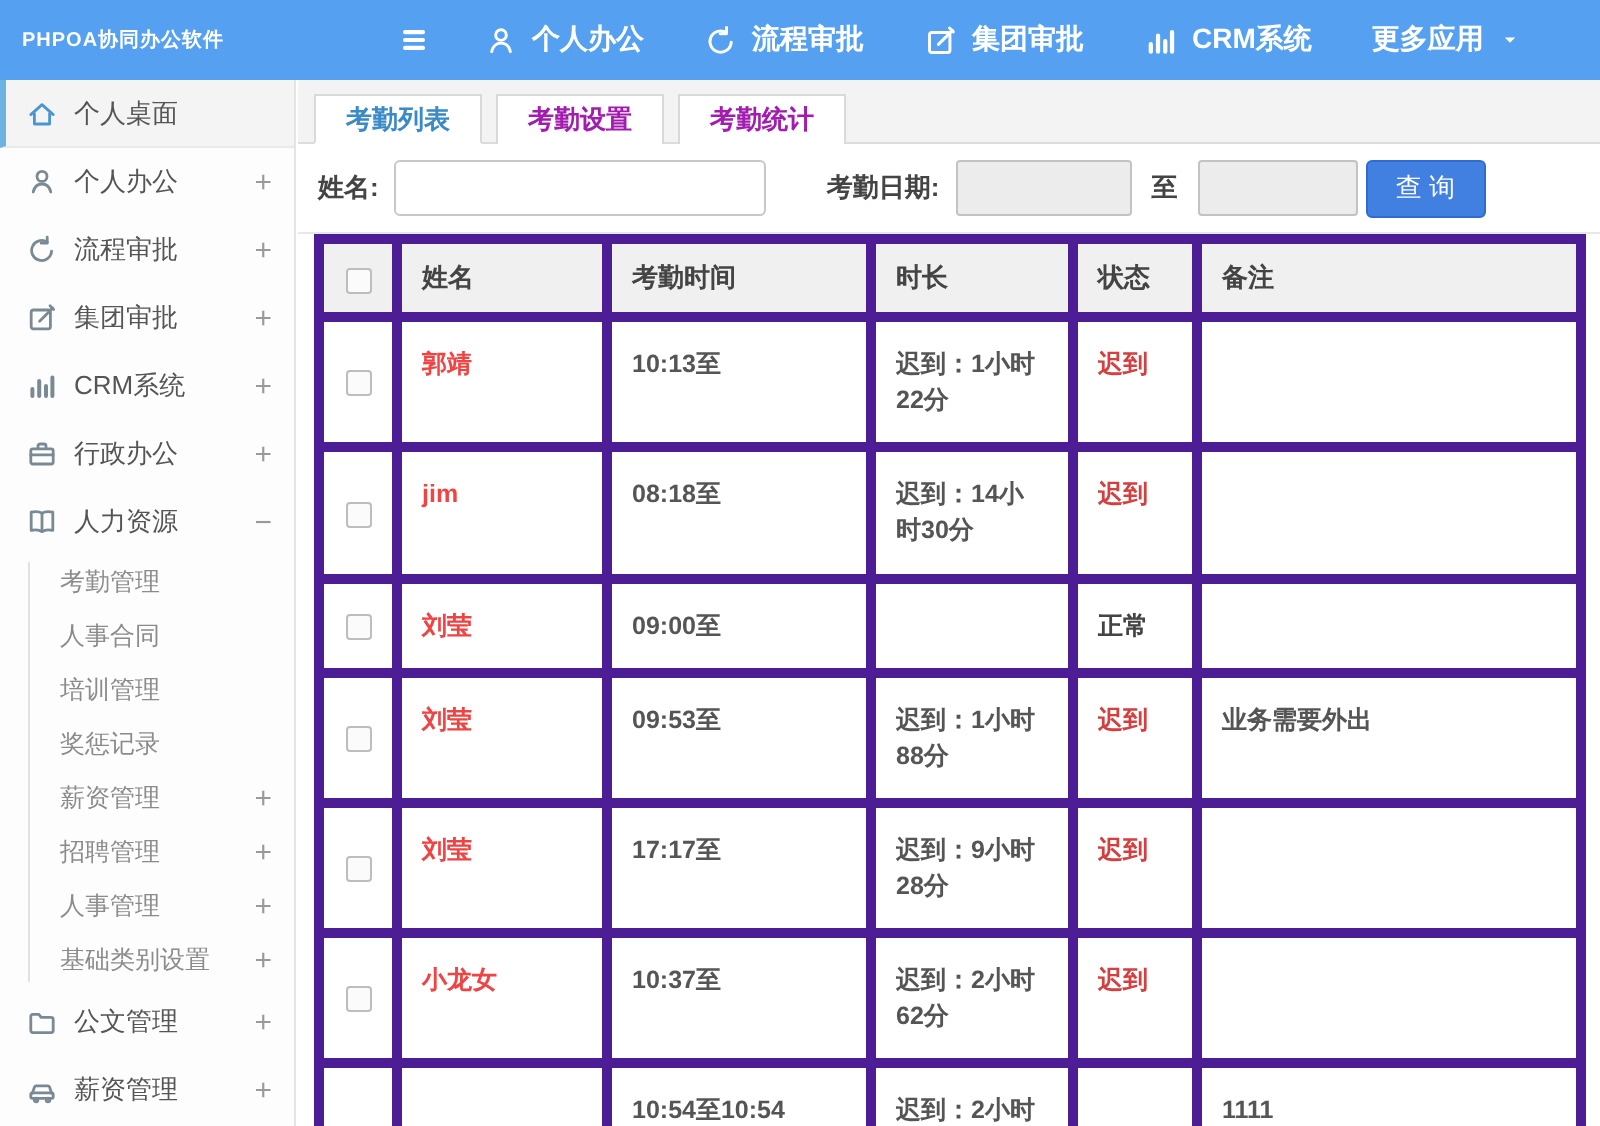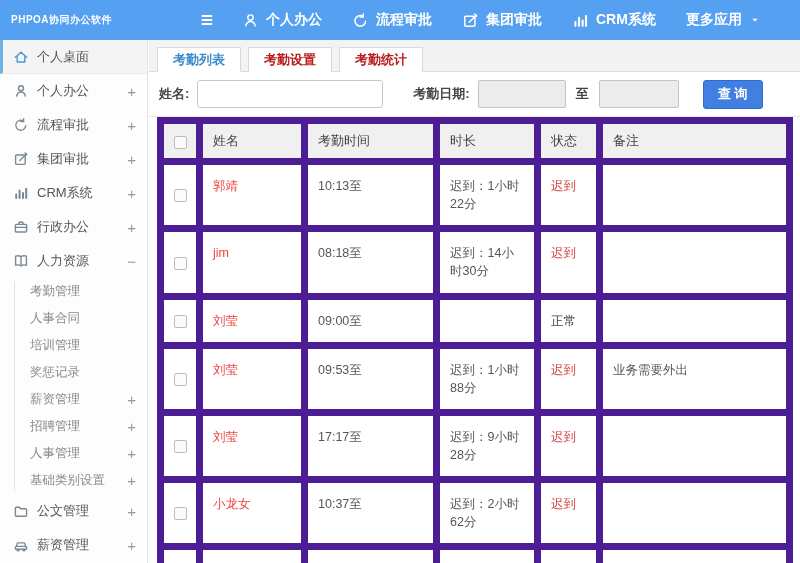--- a/index.html
+++ b/index.html
@@ -48,50 +48,50 @@
 
   
   .main { position:absolute; top:40px; left:149px; right:0; bottom:0; background:#fff; }
   .tabbar {
     height:32px; background:#f3f3f3; border-bottom:1px solid #dcdcdc;
     display:flex; align-items:flex-end; padding-left:8px;text-align:right;
   }
   .tab {
     height:25px; line-height:24px; padding:0 15px; margin-right:7px;
     background:#fff; border:1px solid #d9d9d9; border-bottom:none;
-    font-weight:bold; font-size:13px; color:#b91c1c; cursor:pointer; margin-bottom:-1px;
+    font-weight:bold; font-size:13px; color:#a21caf; cursor:pointer; margin-bottom:-1px;
   }
   .tab.active { color:#3a8ac8; border-bottom:1px solid #fff; }
 
   .filter-row {
     height:45px; display:flex; align-items:center; padding-left:10px;
     border-bottom:1px solid #e8e8e8; background:#fff;
   }
   .flabel { font-weight:bold; color:#444; margin-right:8px; white-space:nowrap; }
   .name-input {
     width:186px; height:28px; border:1px solid #c8c8c8; border-radius:3px;
     padding:0 6px; font-size:13px; background:#fff; outline:none;
   }
   .date-input {
     width:88px; height:28px; border:1px solid #c3c3c3; border-radius:2px;
     background:#ececec; padding:0 6px; font-size:13px; outline:none;
   }
   .to-label { margin:0 10px; color:#444; font-weight:bold; }
   .search-btn {
-    margin-left:24px; width:60px; height:29px; background:#417fe0; color:#fff;
-    border:1px solid #2f6bd0; border-radius:3px; font-weight:bold; font-size:13px; cursor:pointer;
+    margin-left:4px; width:60px; height:29px; background:#417fe0; color:#fff;
+    border:1px solid #2f6bd0; border-radius:3px; font-weight:normal; font-size:13px; cursor:pointer;
   }
 
   .actions { padding:10px 0 9px 8px; display:flex; }
   .btn { border:none; border-radius:3px; color:#fff; font-weight:bold; font-size:13px; height:29px; padding:0 13px; cursor:pointer; margin-right:10px; }
   .btn-danger { background:#dc4a38; }
   .btn-info { background:#4cb9db; }
 
   table.grid { border-collapse:collapse; margin-left:8px; width:636px; table-layout:fixed; }
-  .grid th, .grid td { border:7px solid #4c1d95; text-align:left; vertical-align:top; font-weight:normal; }
+  .grid th, .grid td { border:5px solid #4c1d95; text-align:left; vertical-align:top; font-weight:bold; }
   .grid th { background:#f0f0f0; color:#444; padding:8px 10px; font-size:13px; }
   .grid td { padding:12px 10px; font-size:12.5px; color:#555; line-height:1.45; }
   .grid .cb-cell { text-align:center; vertical-align:middle; padding:8px 0; }
   .checkbox {
     display:inline-block; width:13px; height:13px; border:1px solid #bdbdbd;
     border-radius:2px; background:#fbfbfb; cursor:pointer; vertical-align:middle;
   }
   .name-link { color:#ef4444; cursor:pointer; text-decoration:none; }
   .status-red { color:#d43f3f; }
   .status-normal { color:#444; }

